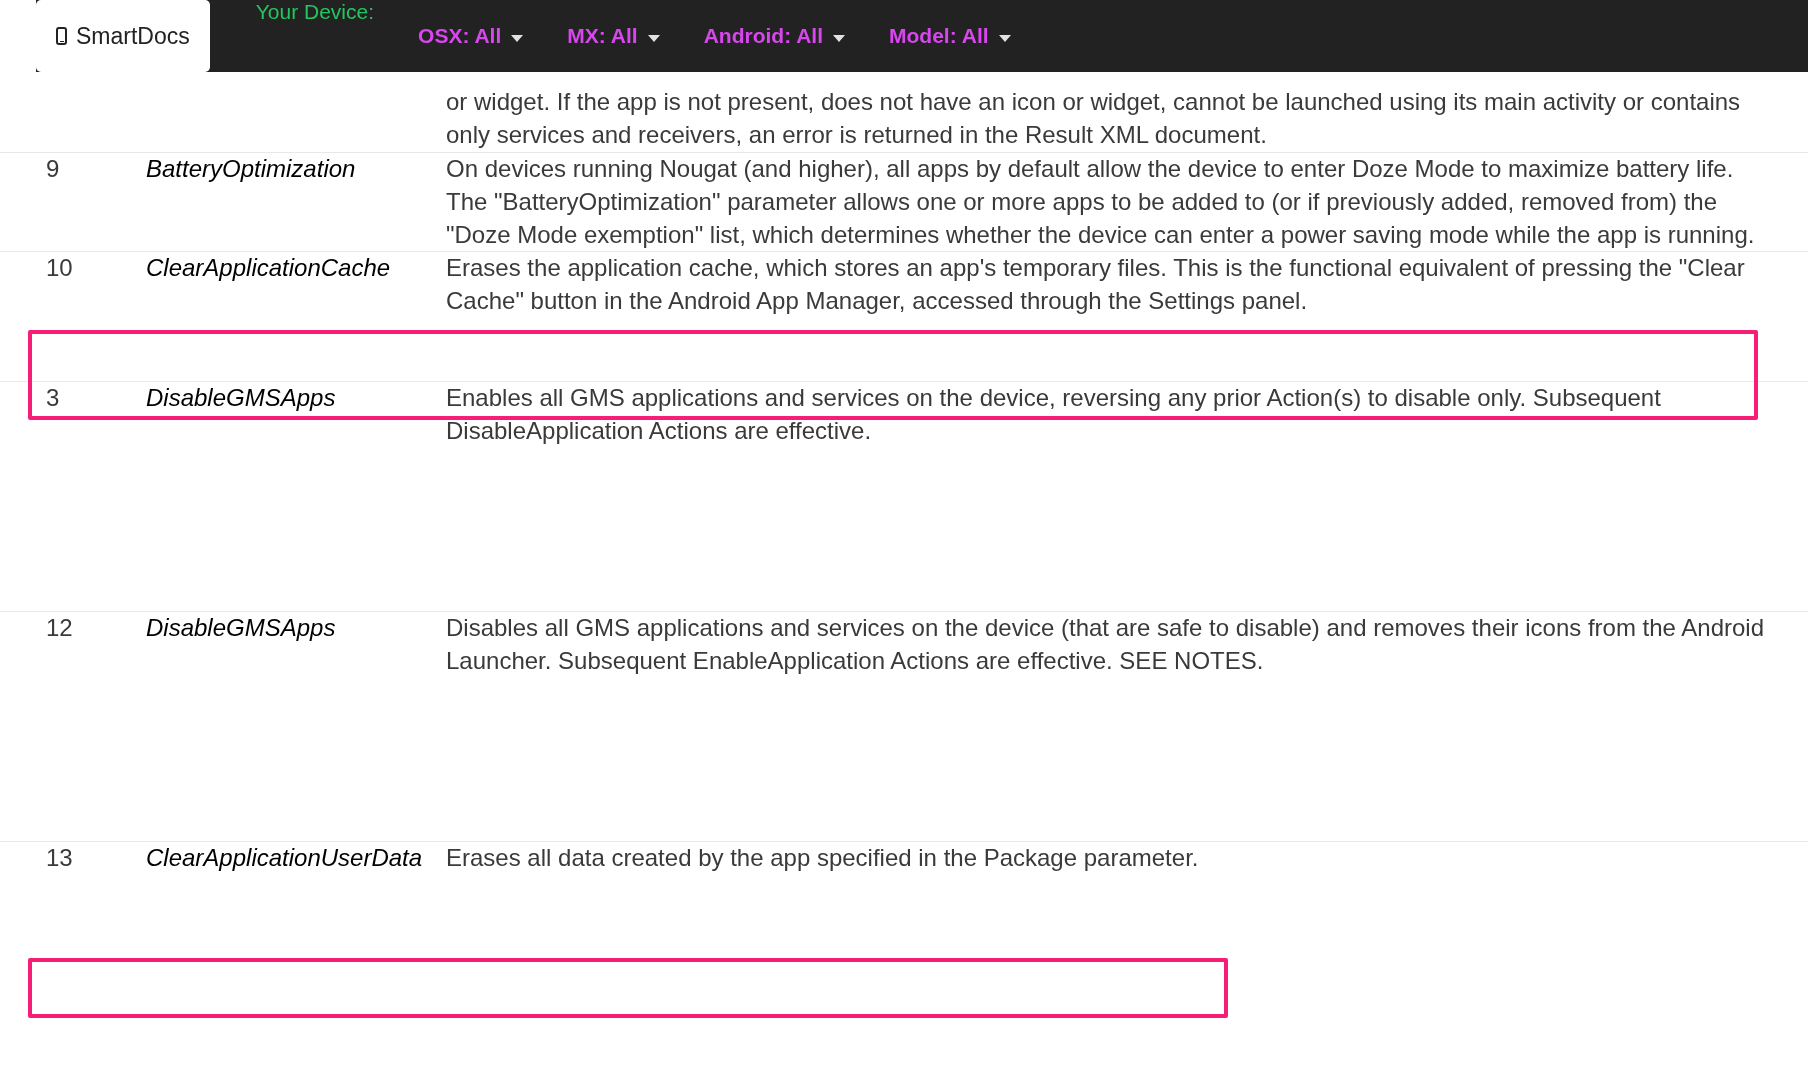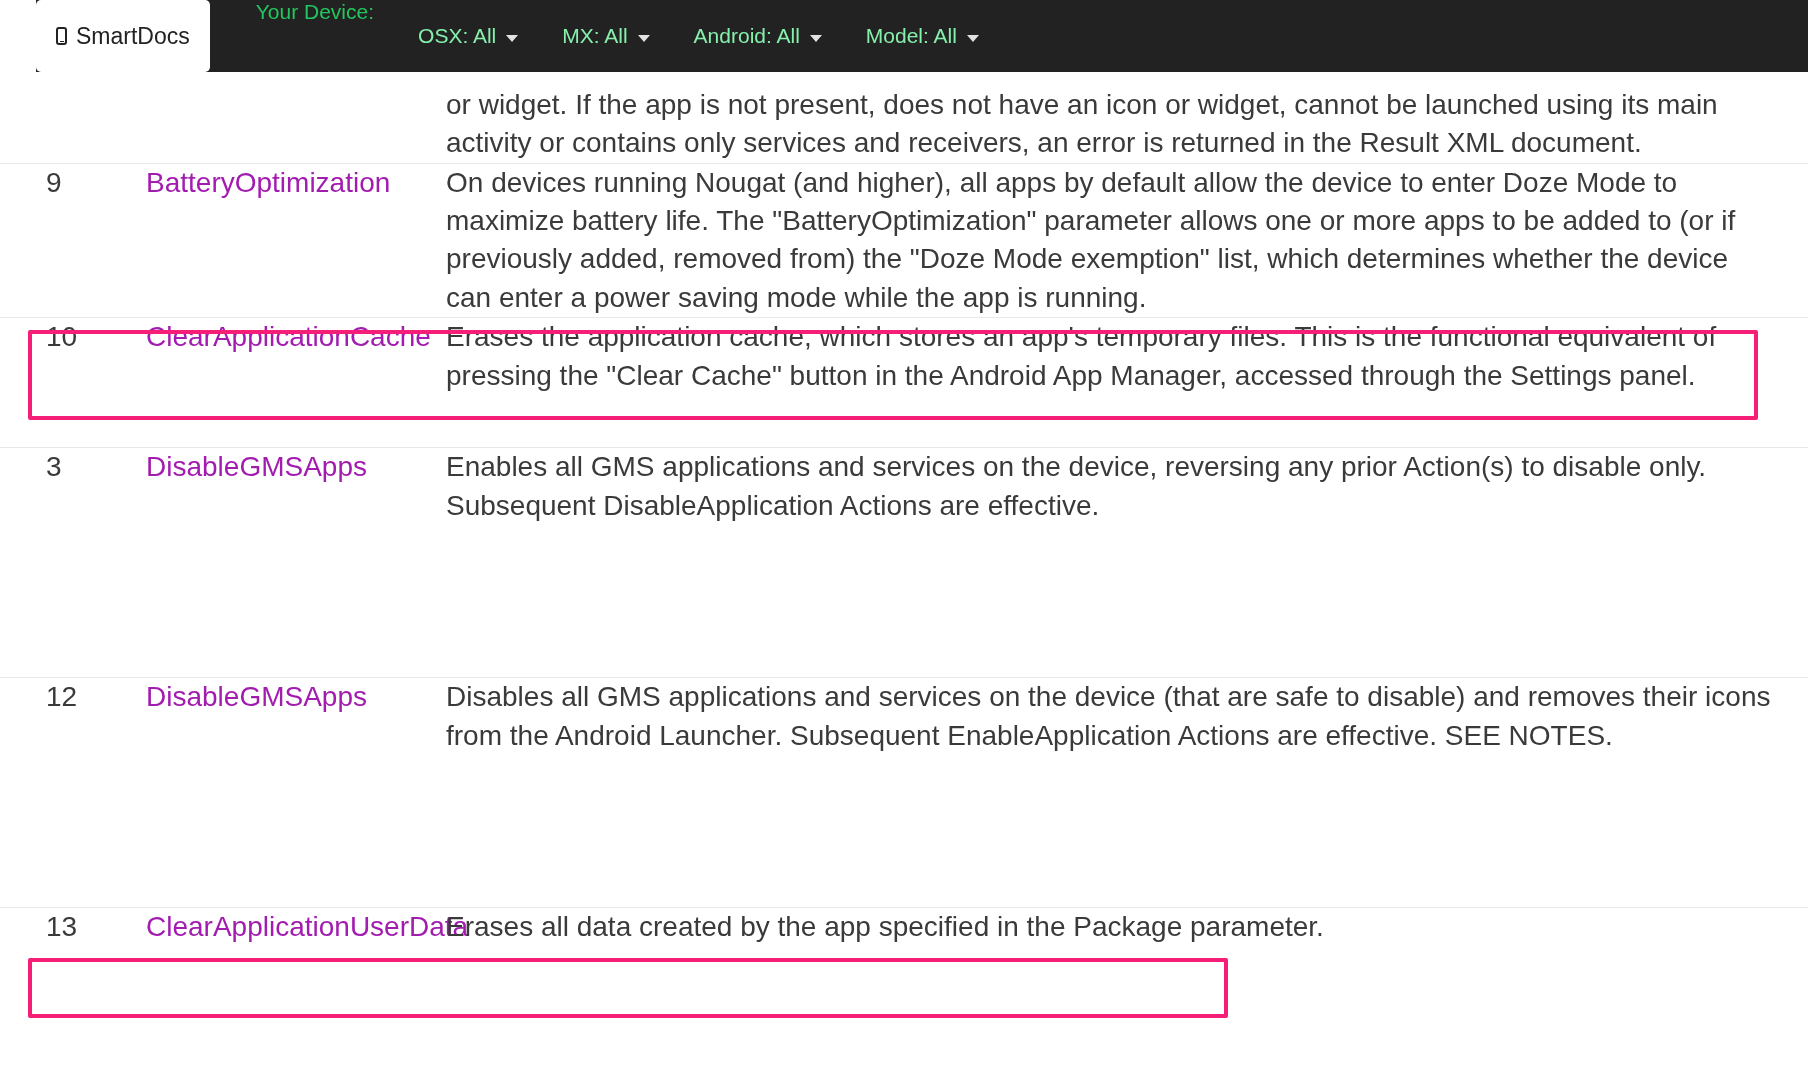--- a/index.html
+++ b/index.html
@@ -57,28 +57,29 @@
     height: 1px;
     background: #222222;
   }
   .nav-label {
     color: #22c55e;
     font-size: 21px;
     margin-left: 46px;
     white-space: nowrap;
   }
   .nav-item {
-    color: #86efac;
+    color: #d946ef;
     font-size: 21px;
     margin-left: 44px;
     display: flex;
     align-items: center;
     gap: 10px;
     white-space: nowrap;
     cursor: pointer;
+    font-weight: bold;
   }
   .caret {
     width: 0;
     height: 0;
     border-left: 6px solid transparent;
     border-right: 6px solid transparent;
     border-top: 7px solid #e2e2e2;
     display: inline-block;
     position: relative;
     top: 2px;
@@ -111,26 +112,26 @@
     padding-left: 46px !important;
     box-sizing: border-box;
   }
   .c-name {
     width: 300px;
   }
   .c-desc {
     padding-right: 30px !important;
   }
   .cell-text {
-    font-size: 28px;
+    font-size: 24px;
     color: #3a3a3a;
     line-height: 1.37;
   }
   .num-text { color: #3a3a3a; }
-  .name-text { color: #a21caf; }
+  .name-text { color: #000000; font-style: italic; }
   .desc-text { color: #3a3a3a; }
 
   .pad-top { padding-top: 26px; }
   .pad-bot { padding-bottom: 26px; }
 
   
   .row-partial td {
     border-top: none;
   }
   .row-partial .desc-text {

